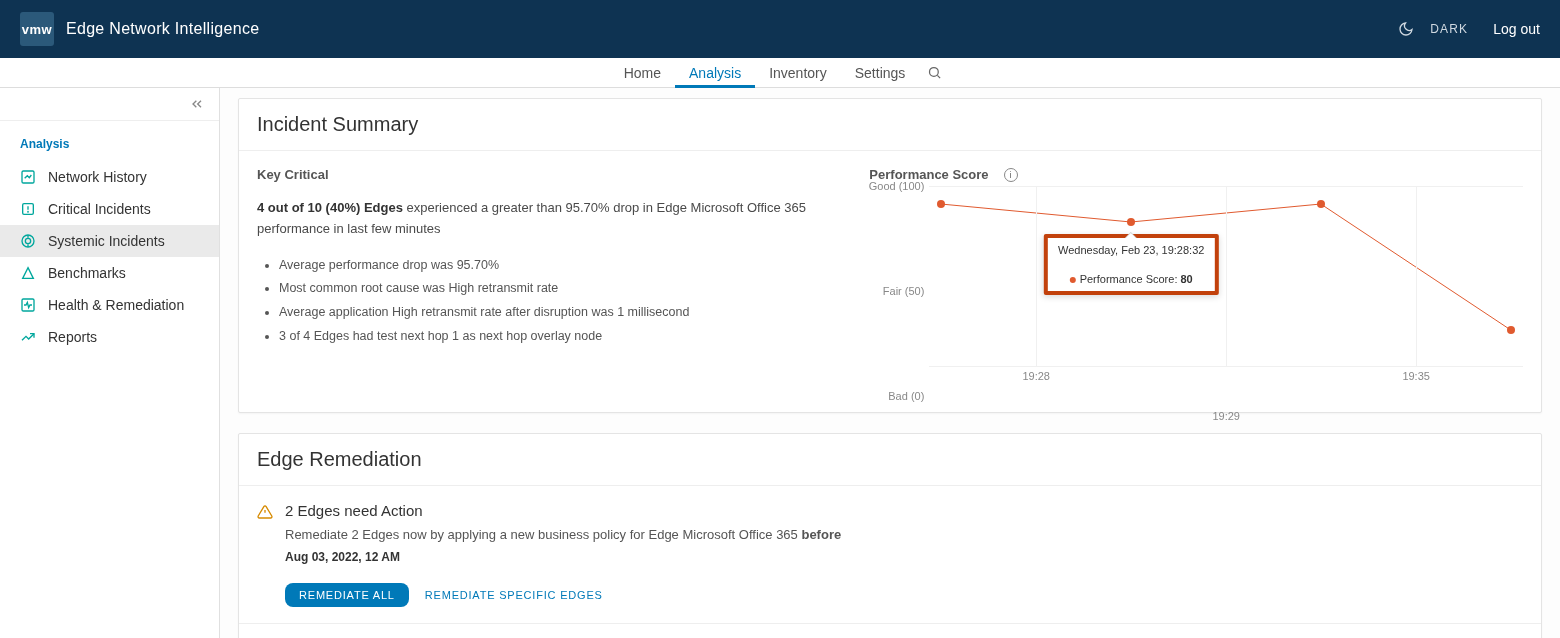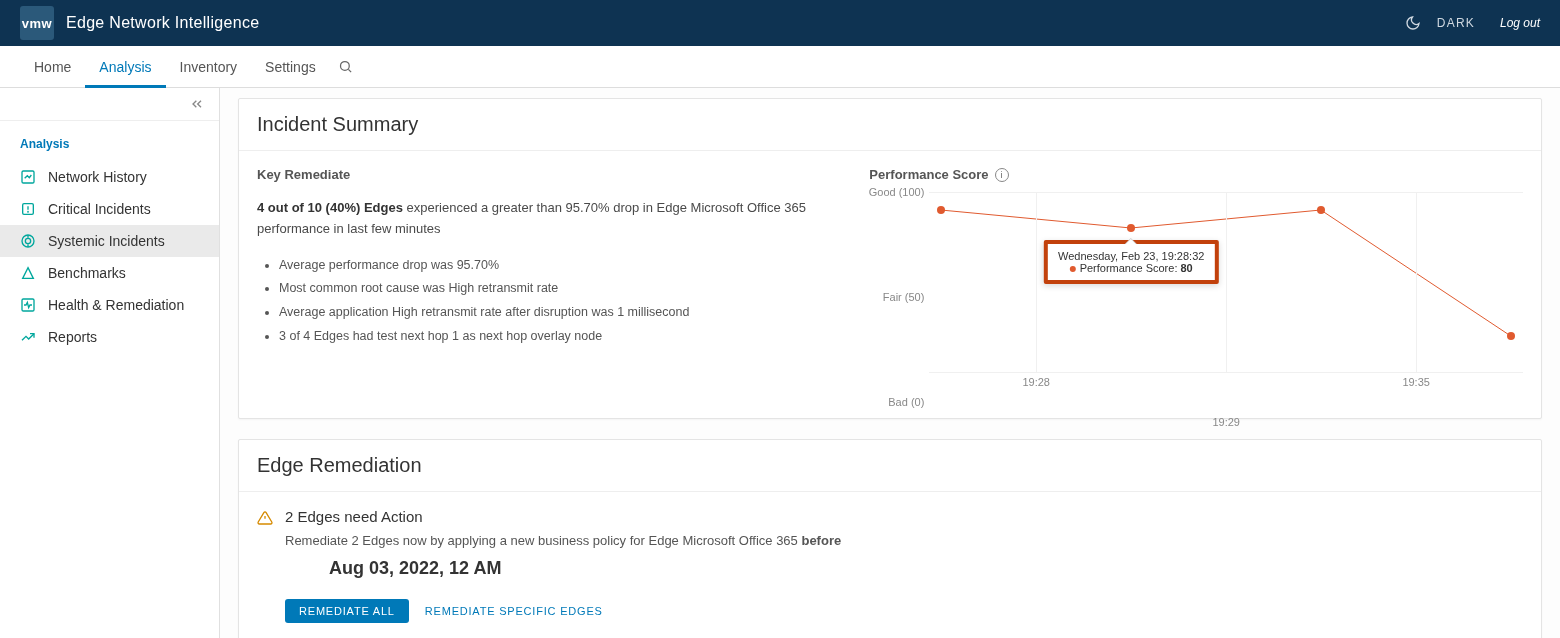--- a/index.html
+++ b/index.html
@@ -1,27 +1,27 @@
 <!DOCTYPE html>
 <html><head>
 <meta charset="utf-8">
 <style>
 * { margin: 0; padding: 0; box-sizing: border-box; }
 html, body { height: 100%; font-family: "Segoe UI", Arial, sans-serif; background: #fff; color: #333; }
 
 
-.top-header { height: 46px; background: #0e3352; display: flex; align-items: center; padding: 4px 20px; color: #fff; }
+.top-header { height: 58px; background: #0e3352; display: flex; align-items: center; padding: 4px 20px; color: #fff; }
 .logo-box { width: 34px; height: 34px; background: #2b597a; border-radius: 3px; display: flex; align-items: center; justify-content: center; font-size: 13px; font-weight: 600; letter-spacing: 0.5px; margin-right: 12px; }
 .app-title { font-size: 16px; font-weight: 400; letter-spacing: 0.3px; }
 .top-right { margin-left: auto; display: flex; align-items: center; gap: 25px; }
 .theme-toggle { display: flex; align-items: center; gap: 16px; cursor: pointer; font-size: 12px; letter-spacing: 1.2px; color: #cfd8e0; }
-.logout { color: #fff; font-size: 12px; cursor: pointer; font-style: italic; }
-
-
-.sub-header { height: 42px; background: #fff; border-bottom: 1px solid #ddd; display: flex; align-items: stretch; padding: 0 20px; }
+.logout { color: #fff; font-size: 14px; cursor: pointer; }
+
+
+.sub-header { height: 30px; background: #fff; border-bottom: 1px solid #ddd; display: flex; align-items: stretch; padding: 0 20px; justify-content: center; }
 .sub-tab { padding: 0 14px; display: flex; align-items: center; font-size: 14px; color: #555; cursor: pointer; position: relative; }
 .sub-tab.active { color: #0079b8; }
 .sub-tab.active::after { content: ""; position: absolute; left: 0; right: 0; bottom: -1px; height: 3px; background: #0079b8; }
 .search-btn { display: flex; align-items: center; padding: 0 8px; cursor: pointer; }
 
 
 .body { display: flex; height: calc(100% - 76px); }
 .sidebar { width: 220px; border-right: 1px solid #e0e0e0; background: #fff; display: flex; flex-direction: column; }
 .collapse-row { height: 33px; border-bottom: 1px solid #eee; display: flex; align-items: center; justify-content: flex-end; padding-right: 14px; }
 .collapse-btn { cursor: pointer; color: #888; }
@@ -40,52 +40,52 @@
 .two-col { display: flex; gap: 30px; }
 .left-col { flex: 0 0 46%; }
 .right-col { flex: 1; }
 
 .key-title { font-size: 13px; font-weight: 600; color: #555; margin-bottom: 16px; }
 .insight-main { font-size: 13px; color: #4a4a4a; line-height: 1.6; margin-bottom: 14px; }
 .insight-main .bold { font-weight: 700; color: #333; }
 .insight-list { list-style: disc; padding-left: 22px; }
 .insight-list li { font-size: 12.5px; color: #555; line-height: 1.9; }
 
-.perf-title-row { display: flex; align-items: center; gap: 6px; margin-bottom: 10px; }
+.perf-title-row { display: flex; align-items: center; gap: 15px; margin-bottom: 4px; }
 .perf-title { font-size: 13px; font-weight: 600; color: #555; }
 .info-icon { width: 14px; height: 14px; border: 1px solid #888; border-radius: 50%; font-size: 9px; color: #666; display: inline-flex; align-items: center; justify-content: center; cursor: pointer; }
 
 
 .chart-wrap { position: relative; height: 210px; padding-left: 60px; }
 .y-label { position: absolute; right: calc(100% - 55px); font-size: 11px; color: #888; transform: translateY(-50%); white-space: nowrap; }
 .y0   { top: 0%; }
 .y50  { top: 50%; }
 .y100 { top: 100%; }
 .plot { position: absolute; left: 60px; right: 0; top: 0; bottom: 30px; }
 .gridline { position: absolute; left: 0; right: 0; border-top: 1px solid #f0f0f0; }
 .vline { position: absolute; top: 0; bottom: 0; border-left: 1px solid #f0f0f0; }
 .xaxis { position: absolute; left: 60px; right: 0; bottom: 8px; height: 18px; }
 .x-label { position: absolute; font-size: 11px; color: #888; transform: translateX(-50%); }
 .chart-svg { position: absolute; left: 0; top: 0; width: 100%; height: 100%; overflow: visible; }
 .tooltip-box { position: absolute; background: #fff; border: 4px solid #c2410c; border-radius: 2px; box-shadow: 0 2px 6px rgba(0,0,0,0.15); padding: 6px 10px; font-size: 11px; text-align: center; transform: translate(-50%, 0); }
 .tooltip-box::before { content: ""; position: absolute; top: -6px; left: 50%; transform: translateX(-50%); border-left: 6px solid transparent; border-right: 6px solid transparent; border-bottom: 6px solid #ccc; }
 .tooltip-box::after { content: ""; position: absolute; top: -5px; left: 50%; transform: translateX(-50%); border-left: 5px solid transparent; border-right: 5px solid transparent; border-bottom: 5px solid #fff; }
-.tooltip-line2 { margin-top: 0; }
+.tooltip-line2 { margin-top: 17px; }
 .dot-bullet { display: inline-block; width: 6px; height: 6px; background: #e05a2f; border-radius: 50%; margin-right: 4px; vertical-align: middle; }
 .score-val { font-weight: 700; }
 
 
 .rem-row { display: flex; gap: 12px; }
 .warn-icon { color: #d68a00; margin-top: 2px; }
 .rem-title { font-size: 15px; color: #333; font-weight: 500; margin-bottom: 6px; }
 .rem-desc { font-size: 13px; color: #555; line-height: 1.6; }
 .rem-desc .bold { font-weight: 700; }
-.rem-date { font-weight: 700; font-size: 18px; color: #333; display: block; margin-top: 2px; margin-left: 44px; }
+.rem-date { font-weight: 700; font-size: 12px; color: #333; display: block; margin-top: 2px; }
 .btn-row { margin-top: 16px; display: flex; gap: 16px; align-items: center; }
-.btn-primary { background: #0079b8; color: #fff; border: none; border-radius: 3px; padding: 6px 14px; font-size: 11px; letter-spacing: 0.8px; cursor: pointer; }
+.btn-primary { background: #0079b8; color: #fff; border: none; border-radius: 8px; padding: 6px 14px; font-size: 11px; letter-spacing: 0.8px; cursor: pointer; }
 .btn-link { background: none; border: none; color: #0079b8; font-size: 11px; letter-spacing: 0.8px; cursor: pointer; }
 .card-footer { border-top: 1px solid #eee; padding: 12px 18px; }
 
 svg { display: block; }
 </style>
 </head>
 <body>
 
 <div class="top-header">
   <div class="logo-box">vmw</div>
@@ -193,21 +193,21 @@
         </div>
       </div>
   </div>
 
   <div class="main">
 
     <div class="card">
       <div class="card-header">Incident Summary</div>
       <div class="card-body two-col">
         <div class="left-col">
-          <div class="key-title">Key Remediate</div>
+          <div class="key-title">Key Critical</div>
           <div class="insight-main">
             <span class="bold">4 out of 10 (40%) Edges</span><span> experienced a greater than 95.70% drop in Edge Microsoft Office 365 performance in last few minutes</span>
           </div>
           <ul class="insight-list" id="insight-list">
               <li>Average performance drop was 95.70%</li>
               <li>Most common root cause was High retransmit rate</li>
               <li>Average application High retransmit rate after disruption was 1 millisecond</li>
               <li>3 of 4 Edges had test next hop 1 as next hop overlay node</li>
             </ul>
         </div>

